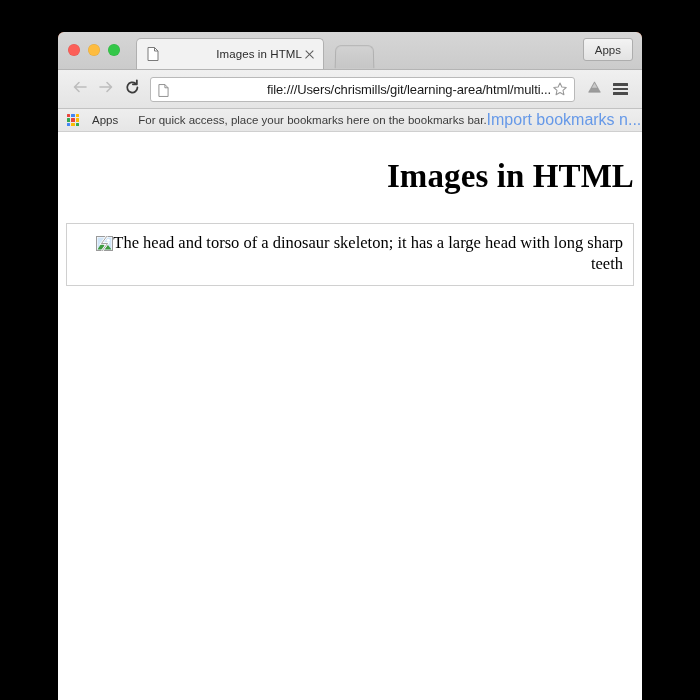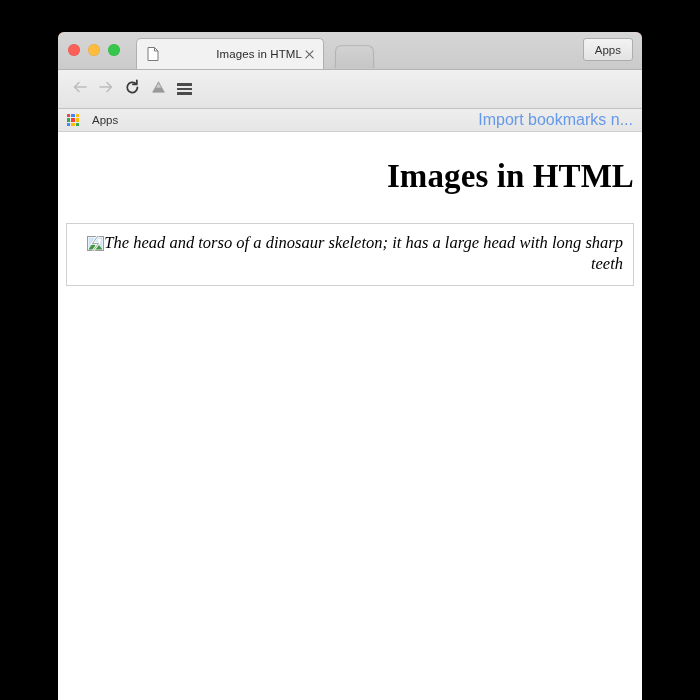--- a/index.html
+++ b/index.html
@@ -273,21 +273,20 @@
     margin: 18px 0 0 0;
     padding: 0;
     letter-spacing: 0.1px;
   }
   #image-figure {
     margin-top: 28px;
     border: 1px solid #d0d0d0;
     padding: 9px 10px 11px 6px;
     box-sizing: border-box;
     background: #ffffff;
-    font-style: italic;
   }
   .broken-image-line {
     font-family: "Liberation Serif", serif;
     font-size: 16.5px;
     color: #000000;
     line-height: 1.25;
     text-indent: 0;
   }
   .broken-image-icon {
     display: inline-block;
@@ -348,20 +347,34 @@
 
     <div class="nav-btn">
       <span>
         <svg viewBox="0 0 18 18" width="17" height="17">
           <path d="M14.2 9 A5.4 5.4 0 1 1 12.3 4.8" fill="none" stroke="#3c3c3c" stroke-width="1.9" stroke-linecap="round"></path>
           <path d="M13.6 1.4 V5.6 H9.4" fill="none" stroke="#3c3c3c" stroke-width="1.9" stroke-linecap="round" stroke-linejoin="round"></path>
         </svg>
       </span>
     </div>
 
+    <div id="omnibox">
+      <span class="omnibox-favicon">
+        <svg viewBox="0 0 12 14" width="11" height="13">
+          <path d="M1 0.5 H7.5 L11 4 V13.5 H1 Z" fill="#ffffff" stroke="#8a8a8a" stroke-width="1"></path>
+          <path d="M7.5 0.5 V4 H11" fill="none" stroke="#8a8a8a" stroke-width="1"></path>
+        </svg>
+      </span>
+      <span class="omnibox-url" title="file:///Users/chrismills/git/learning-area/html/multi...">file:///Users/chrismills/git/learning-area/html/multi...</span>
+      <span class="star-btn">
+        <svg viewBox="0 0 18 18" width="16" height="16">
+          <path d="M9 2.2 L11.1 6.7 L16 7.3 L12.4 10.6 L13.4 15.4 L9 13 L4.6 15.4 L5.6 10.6 L2 7.3 L6.9 6.7 Z" fill="none" stroke="#9a9a9a" stroke-width="1.2" stroke-linejoin="round"></path>
+        </svg>
+      </span>
+    </div>
 
     <div class="toolbar-icon-btn">
       <span>
         <svg viewBox="0 0 18 18" width="17" height="17">
           <path d="M9 3 L15.2 14 H2.8 Z" fill="#9b9b9b"></path>
           <path d="M9 3 L15.2 14 H2.8 Z" fill="none" stroke="#8d8d8d" stroke-width="0.6"></path>
           <path d="M6.2 9.2 L9 4.3 L11.8 9.2 Z" fill="#c9c9c9"></path>
         </svg>
       </span>
     </div>
@@ -381,20 +394,21 @@
       <i style="background:#4285f4"></i>
       <i style="background:#fbbc05"></i>
       <i style="background:#34a853"></i>
       <i style="background:#e8453c"></i>
       <i style="background:#fbbc05"></i>
       <i style="background:#4285f4"></i>
       <i style="background:#fbbc05"></i>
       <i style="background:#34a853"></i>
     </span>
     <span class="apps-label">Apps</span>
+    <span class="bookmark-hint">For quick access, place your bookmarks here on the bookmarks bar.</span>
     <span class="import-link">Import bookmarks n...</span>
   </div>
 
   <div id="page-content">
     <h1 id="page-heading">Images in HTML</h1>
 
     <div id="image-figure">
       <div class="broken-image-line">
         <span class="broken-image-icon">
           <svg viewBox="0 0 17 15" width="17" height="15">

